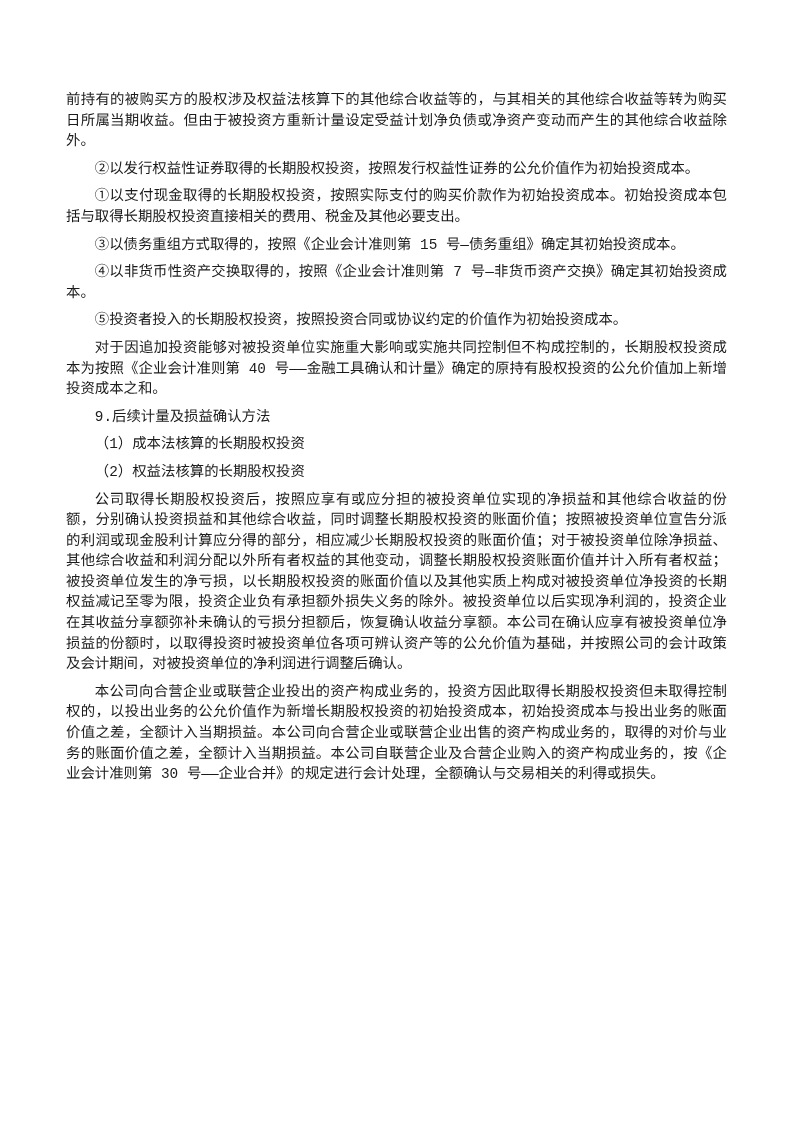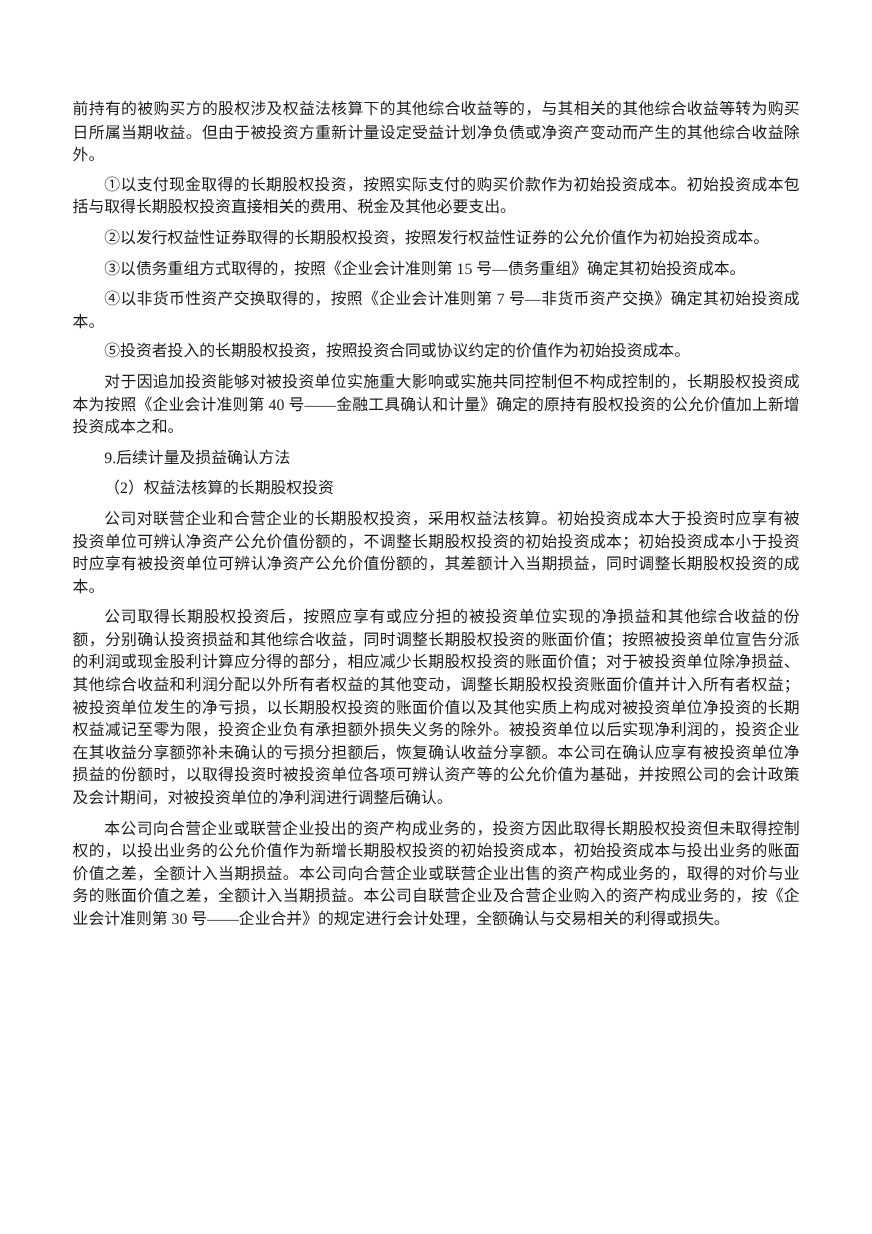--- a/index.html
+++ b/index.html
@@ -11,44 +11,44 @@
     width: 793px;
     height: 1122px;
     overflow: hidden;
   }
   .page {
     box-sizing: border-box;
     width: 793px;
     height: 1122px;
     padding: 90px 66px 40px 66px;
     background: #ffffff;
-    font-family: Liberation Serif, serif;
+    font-family: Liberation Mono, monospace;
     font-size: 14.4px;
     line-height: 20.6px;
     color: #1b1b1b;
     text-align: justify;
   }
   .para {
     margin: 0 0 7px 0;
     text-indent: 2em;
     word-break: break-all;
   }
   .para.no-indent {
     text-indent: 0;
   }
 </style>
 </head>
 <body>
 
 <div class="page">
   <p class="para no-indent">前持有的被购买方的股权涉及权益法核算下的其他综合收益等的，与其相关的其他综合收益等转为购买日所属当期收益。但由于被投资方重新计量设定受益计划净负债或净资产变动而产生的其他综合收益除外。</p>
+  <p class="para">②以发行权益性证券取得的长期股权投资，按照发行权益性证券的公允价值作为初始投资成本。</p>
   <p class="para">①以支付现金取得的长期股权投资，按照实际支付的购买价款作为初始投资成本。初始投资成本包括与取得长期股权投资直接相关的费用、税金及其他必要支出。</p>
-  <p class="para">②以发行权益性证券取得的长期股权投资，按照发行权益性证券的公允价值作为初始投资成本。</p>
   <p class="para">③以债务重组方式取得的，按照《企业会计准则第 15 号—债务重组》确定其初始投资成本。</p>
   <p class="para">④以非货币性资产交换取得的，按照《企业会计准则第 7 号—非货币资产交换》确定其初始投资成本。</p>
   <p class="para">⑤投资者投入的长期股权投资，按照投资合同或协议约定的价值作为初始投资成本。</p>
   <p class="para">对于因追加投资能够对被投资单位实施重大影响或实施共同控制但不构成控制的，长期股权投资成本为按照《企业会计准则第 40 号——金融工具确认和计量》确定的原持有股权投资的公允价值加上新增投资成本之和。</p>
   <p class="para">9.后续计量及损益确认方法</p>
+  <p class="para">（1）成本法核算的长期股权投资</p>
   <p class="para">（2）权益法核算的长期股权投资</p>
-  <p class="para">公司对联营企业和合营企业的长期股权投资，采用权益法核算。初始投资成本大于投资时应享有被投资单位可辨认净资产公允价值份额的，不调整长期股权投资的初始投资成本；初始投资成本小于投资时应享有被投资单位可辨认净资产公允价值份额的，其差额计入当期损益，同时调整长期股权投资的成本。</p>
   <p class="para">公司取得长期股权投资后，按照应享有或应分担的被投资单位实现的净损益和其他综合收益的份额，分别确认投资损益和其他综合收益，同时调整长期股权投资的账面价值；按照被投资单位宣告分派的利润或现金股利计算应分得的部分，相应减少长期股权投资的账面价值；对于被投资单位除净损益、其他综合收益和利润分配以外所有者权益的其他变动，调整长期股权投资账面价值并计入所有者权益；被投资单位发生的净亏损，以长期股权投资的账面价值以及其他实质上构成对被投资单位净投资的长期权益减记至零为限，投资企业负有承担额外损失义务的除外。被投资单位以后实现净利润的，投资企业在其收益分享额弥补未确认的亏损分担额后，恢复确认收益分享额。本公司在确认应享有被投资单位净损益的份额时，以取得投资时被投资单位各项可辨认资产等的公允价值为基础，并按照公司的会计政策及会计期间，对被投资单位的净利润进行调整后确认。</p>
   <p class="para">本公司向合营企业或联营企业投出的资产构成业务的，投资方因此取得长期股权投资但未取得控制权的，以投出业务的公允价值作为新增长期股权投资的初始投资成本，初始投资成本与投出业务的账面价值之差，全额计入当期损益。本公司向合营企业或联营企业出售的资产构成业务的，取得的对价与业务的账面价值之差，全额计入当期损益。本公司自联营企业及合营企业购入的资产构成业务的，按《企业会计准则第 30 号——企业合并》的规定进行会计处理，全额确认与交易相关的利得或损失。</p>
 </div>
 
 </body></html>

